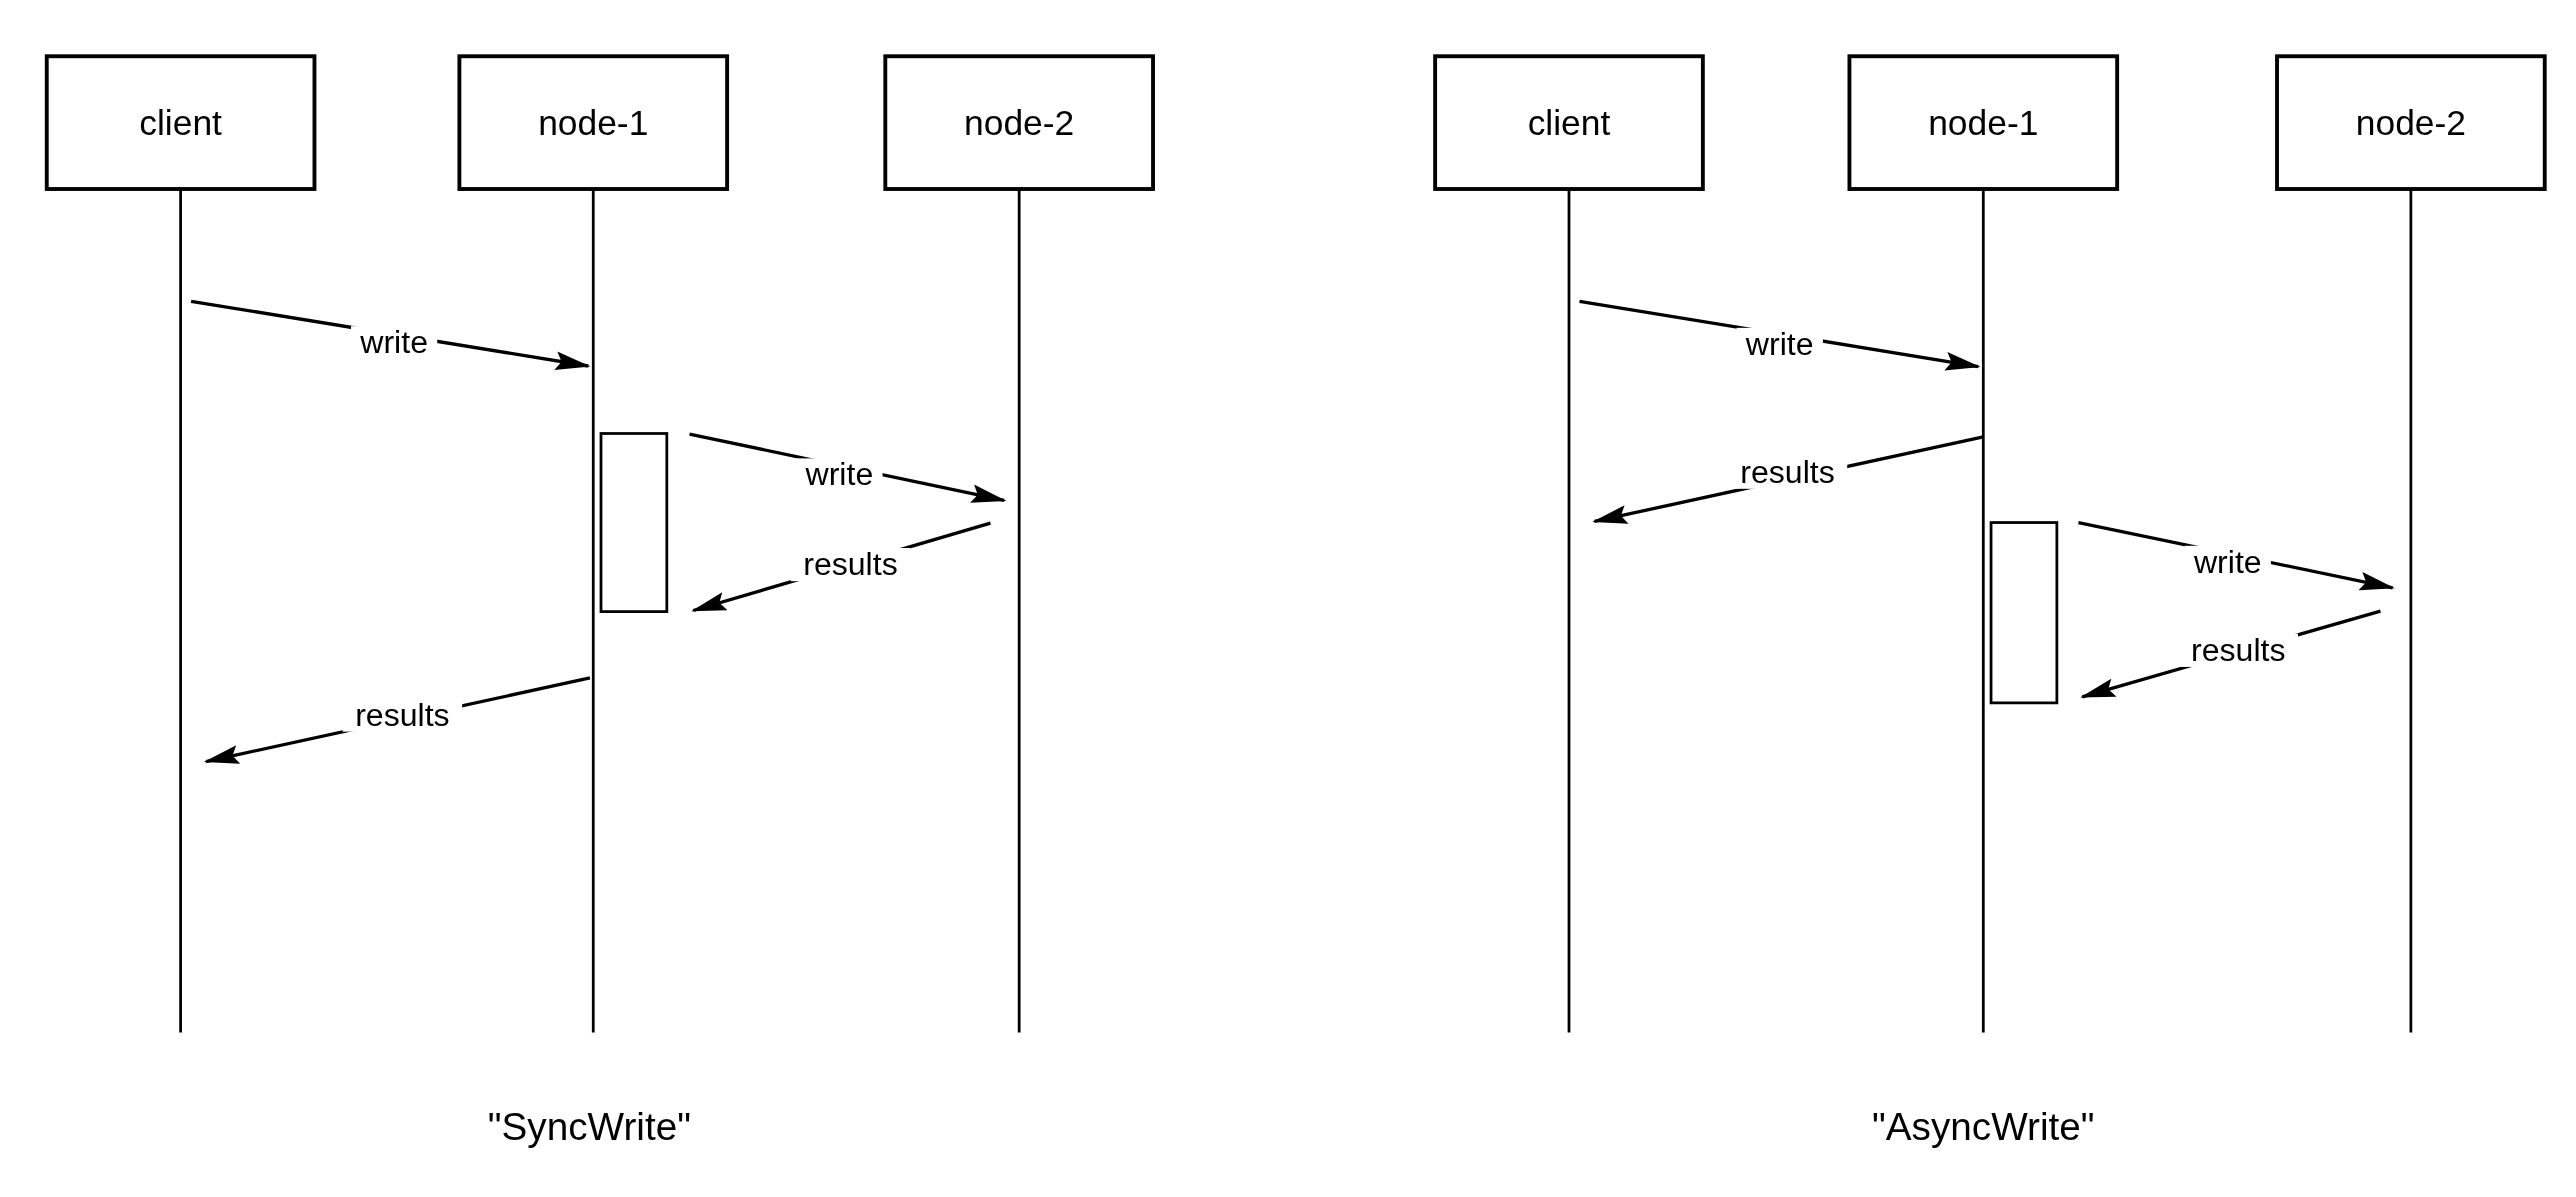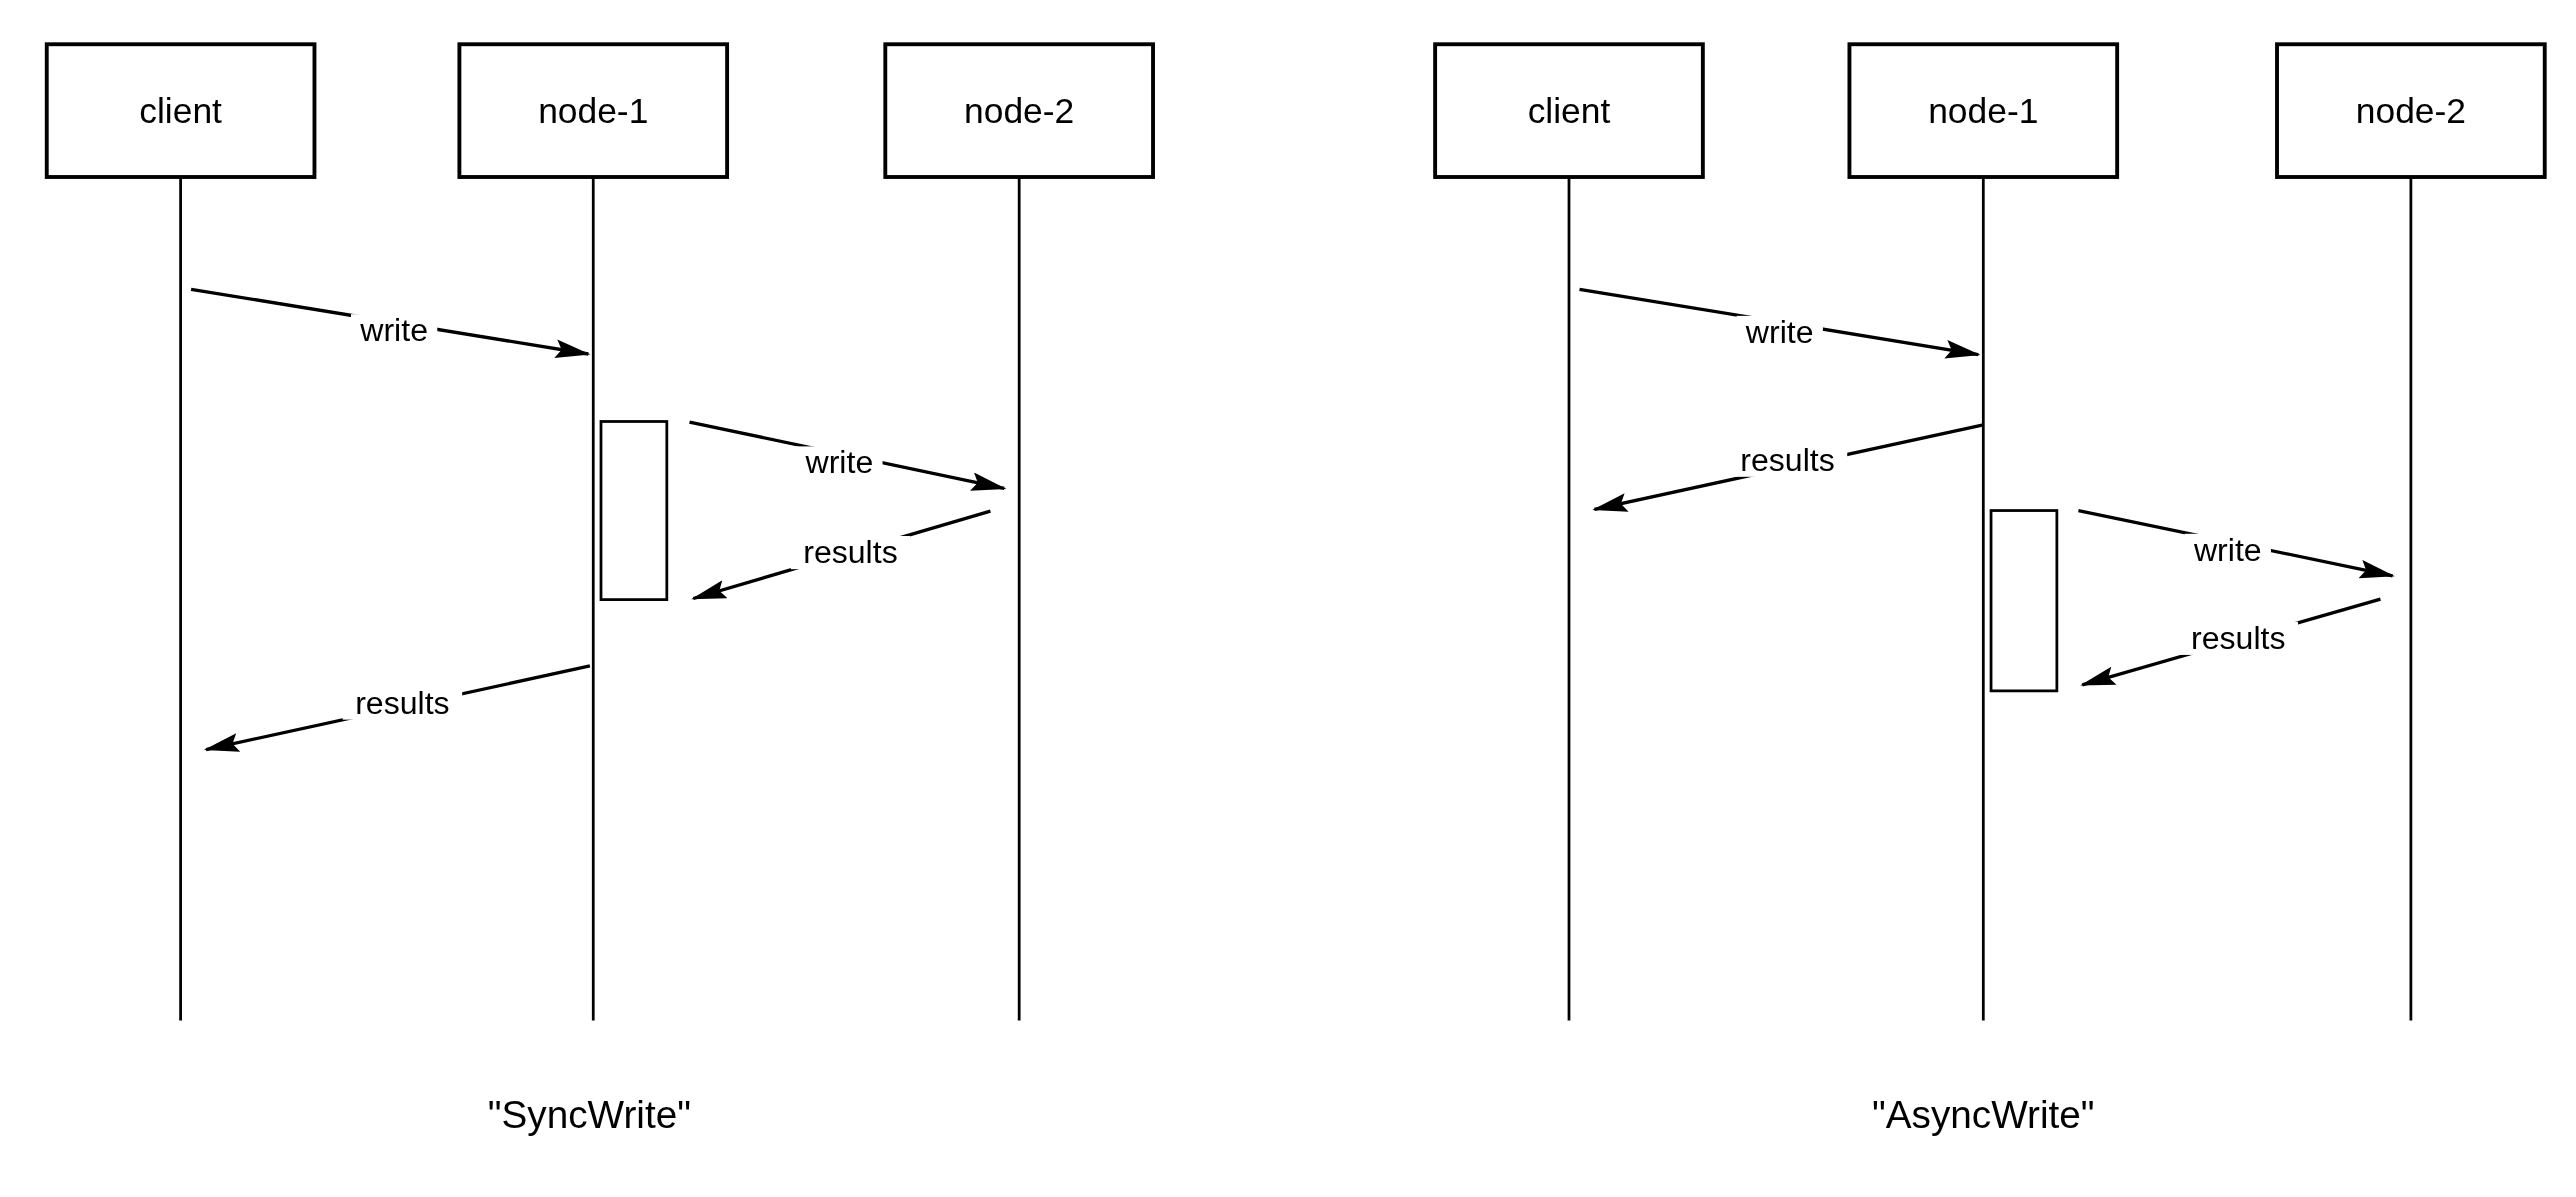--- a/index.html
+++ b/index.html
@@ -8,20 +8,21 @@
     background: #ffffff;
     width: 2576px;
     height: 1197px;
     overflow: hidden;
   }
   .canvas {
     position: relative;
     width: 2576px;
     height: 927px;
     background: #ffffff;
+    margin-top: 12px;
   }
   svg { display: block; }
   .actor-box {
     fill: #ffffff;
     stroke: #000000;
     stroke-width: 7;
   }
   .actor-label {
     font-family: "Liberation Sans", "DejaVu Sans", sans-serif;
     font-size: 64px;

